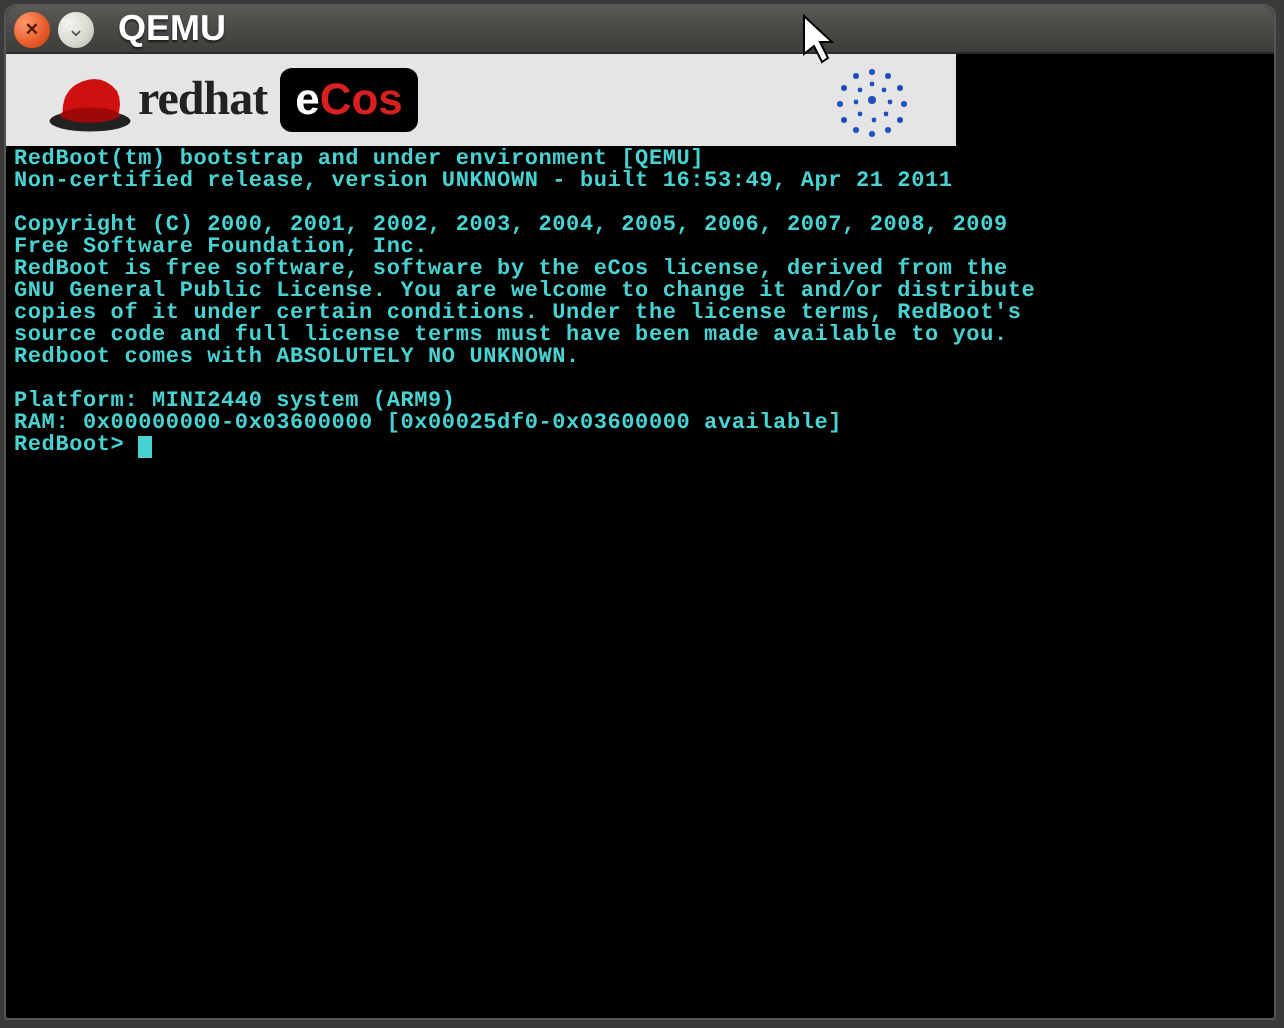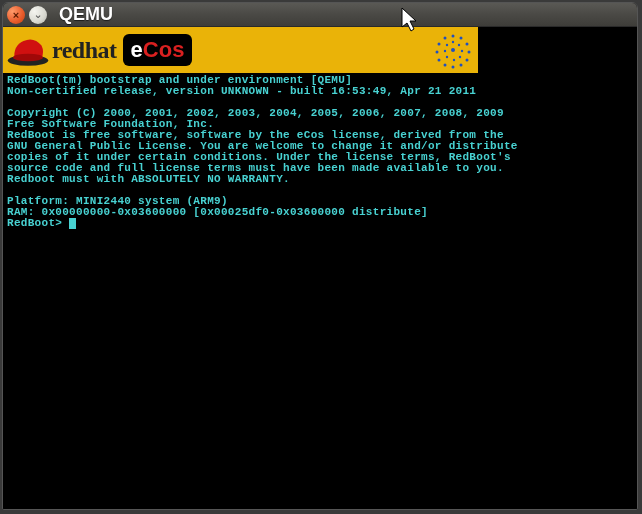--- a/index.html
+++ b/index.html
@@ -57,24 +57,24 @@
   text-shadow: 0 1px 1px rgba(0,0,0,0.6);
 }
 .content {
   flex: 1;
   background: #000;
   position: relative;
 }
 .banner {
   width: 475px;
   height: 46px;
-  background: #eab308;
-  display: flex;
-  align-items: center;
-  padding: 0 1px;
+  background: #e5e5e5;
+  display: flex;
+  align-items: center;
+  padding: 0 18px;
 }
 .redhat-logo {
   display: flex;
   align-items: center;
 }
 .redhat-hat {
   width: 48px;
   height: 36px;
 }
 .redhat-text {
@@ -204,20 +204,20 @@
 
     <div class="terminal"><span>RedBoot(tm) bootstrap and under environment [QEMU]</span>
 <span>Non-certified release, version UNKNOWN - built 16:53:49, Apr 21 2011</span>
 <span></span>
 <span>Copyright (C) 2000, 2001, 2002, 2003, 2004, 2005, 2006, 2007, 2008, 2009</span>
 <span>Free Software Foundation, Inc.</span>
 <span>RedBoot is free software, software by the eCos license, derived from the</span>
 <span>GNU General Public License. You are welcome to change it and/or distribute</span>
 <span>copies of it under certain conditions. Under the license terms, RedBoot's</span>
 <span>source code and full license terms must have been made available to you.</span>
-<span>Redboot must with ABSOLUTELY NO WARRANTY.</span>
+<span>Redboot comes with ABSOLUTELY NO UNKNOWN.</span>
 <span></span>
 <span>Platform: MINI2440 system (ARM9)</span>
-<span>RAM: 0x00000000-0x03600000 [0x00025df0-0x03600000 distribute]</span>
+<span>RAM: 0x00000000-0x03600000 [0x00025df0-0x03600000 available]</span>
 <span>RedBoot&gt; </span><span class="cursor"></span></div>
 
   </div>
 </div>
 
 </body></html>

